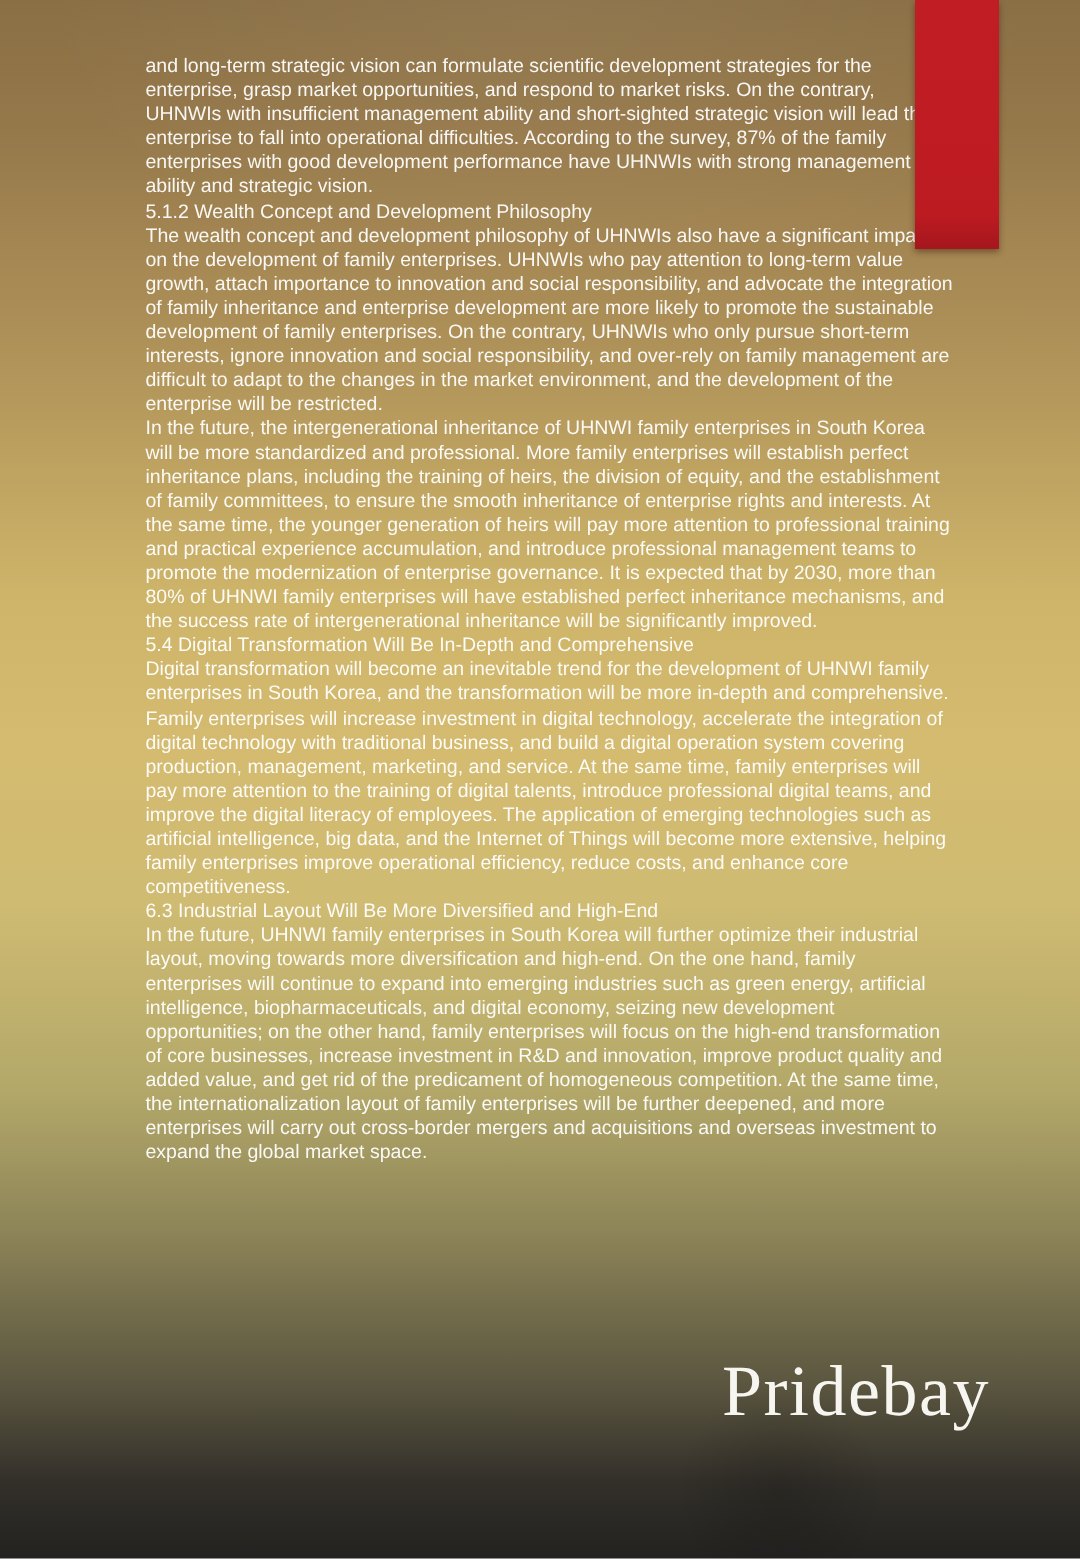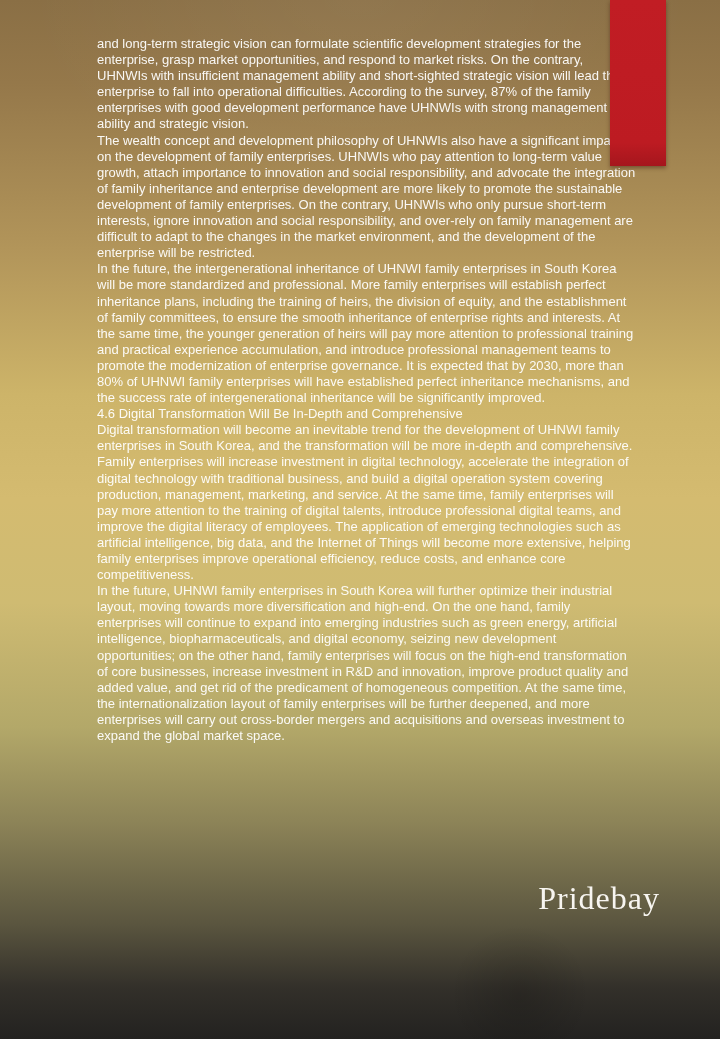--- a/index.html
+++ b/index.html
@@ -42,40 +42,42 @@
     width: 540px;
     color: rgba(255,255,255,0.94);
     font-size: 13px;
     line-height: 16.1px;
     z-index: 2;
     text-align: left;
   }
   .text-column p { margin: 0; }
   .brand {
     position: absolute;
-    top: 880px; right: 60px;
+    top: 900px; right: 60px;
     font-family: "Liberation Serif", "DejaVu Serif", serif;
-    font-size: 32px;
+    font-size: 48px;
     font-weight: 400;
     letter-spacing: 1px;
     color: #f7f5f0;
     z-index: 2;
   }
 </style>
 </head>
 <body>
 
 <div class="page">
 
   <div class="ribbon"></div>
 
   <div class="text-column">
     <p>and long-term strategic vision can formulate scientific development strategies for the enterprise, grasp market opportunities, and respond to market risks. On the contrary, UHNWIs with insufficient management ability and short-sighted strategic vision will lead the enterprise to fall into operational difficulties. According to the survey, 87% of the family enterprises with good development performance have UHNWIs with strong management ability and strategic vision.</p>
+    <p>5.1.2 Wealth Concept and Development Philosophy</p>
     <p>The wealth concept and development philosophy of UHNWIs also have a significant impact on the development of family enterprises. UHNWIs who pay attention to long-term value growth, attach importance to innovation and social responsibility, and advocate the integration of family inheritance and enterprise development are more likely to promote the sustainable development of family enterprises. On the contrary, UHNWIs who only pursue short-term interests, ignore innovation and social responsibility, and over-rely on family management are difficult to adapt to the changes in the market environment, and the development of the enterprise will be restricted.</p>
     <p>In the future, the intergenerational inheritance of UHNWI family enterprises in South Korea will be more standardized and professional. More family enterprises will establish perfect inheritance plans, including the training of heirs, the division of equity, and the establishment of family committees, to ensure the smooth inheritance of enterprise rights and interests. At the same time, the younger generation of heirs will pay more attention to professional training and practical experience accumulation, and introduce professional management teams to promote the modernization of enterprise governance. It is expected that by 2030, more than 80% of UHNWI family enterprises will have established perfect inheritance mechanisms, and the success rate of intergenerational inheritance will be significantly improved.</p>
-    <p>4.6 Digital Transformation Will Be In-Depth and Comprehensive</p>
+    <p>5.4 Digital Transformation Will Be In-Depth and Comprehensive</p>
     <p>Digital transformation will become an inevitable trend for the development of UHNWI family enterprises in South Korea, and the transformation will be more in-depth and comprehensive. Family enterprises will increase investment in digital technology, accelerate the integration of digital technology with traditional business, and build a digital operation system covering production, management, marketing, and service. At the same time, family enterprises will pay more attention to the training of digital talents, introduce professional digital teams, and improve the digital literacy of employees. The application of emerging technologies such as artificial intelligence, big data, and the Internet of Things will become more extensive, helping family enterprises improve operational efficiency, reduce costs, and enhance core competitiveness.</p>
+    <p>6.3 Industrial Layout Will Be More Diversified and High-End</p>
     <p>In the future, UHNWI family enterprises in South Korea will further optimize their industrial layout, moving towards more diversification and high-end. On the one hand, family enterprises will continue to expand into emerging industries such as green energy, artificial intelligence, biopharmaceuticals, and digital economy, seizing new development opportunities; on the other hand, family enterprises will focus on the high-end transformation of core businesses, increase investment in R&amp;D and innovation, improve product quality and added value, and get rid of the predicament of homogeneous competition. At the same time, the internationalization layout of family enterprises will be further deepened, and more enterprises will carry out cross-border mergers and acquisitions and overseas investment to expand the global market space.</p>
   </div>
 
   <div class="brand">Pridebay</div>
 
 </div>
 
 </body></html>

